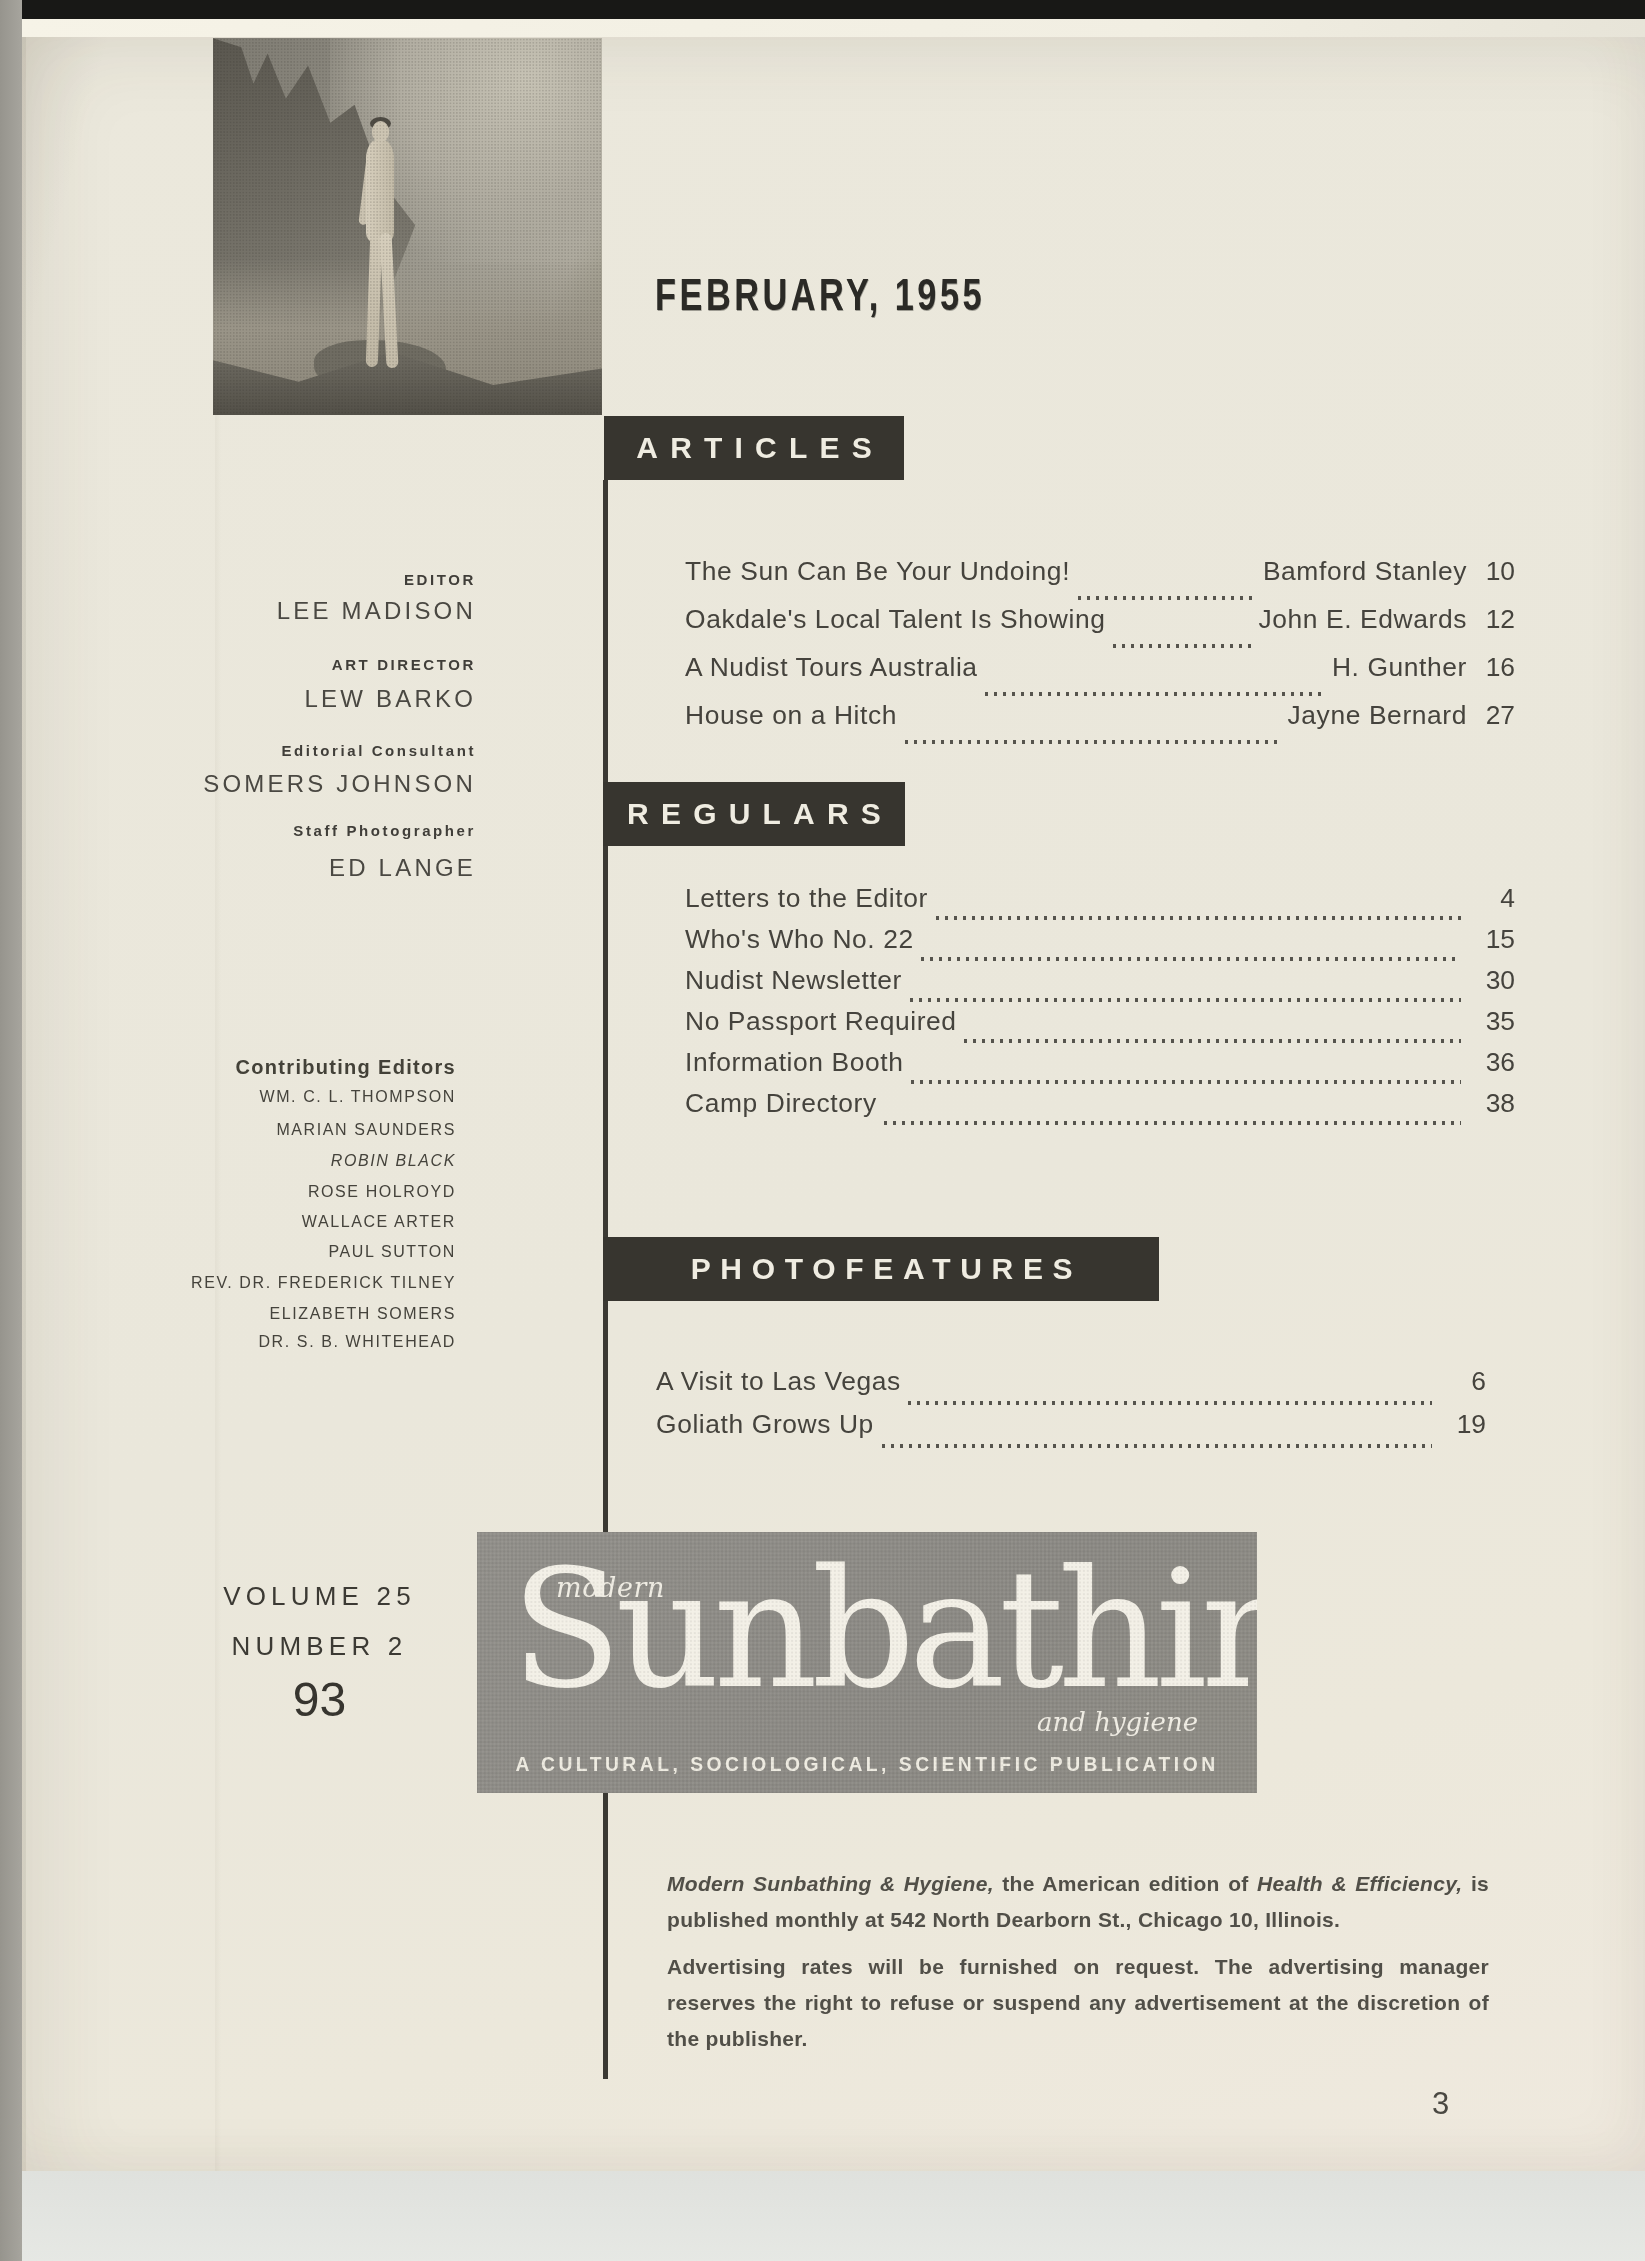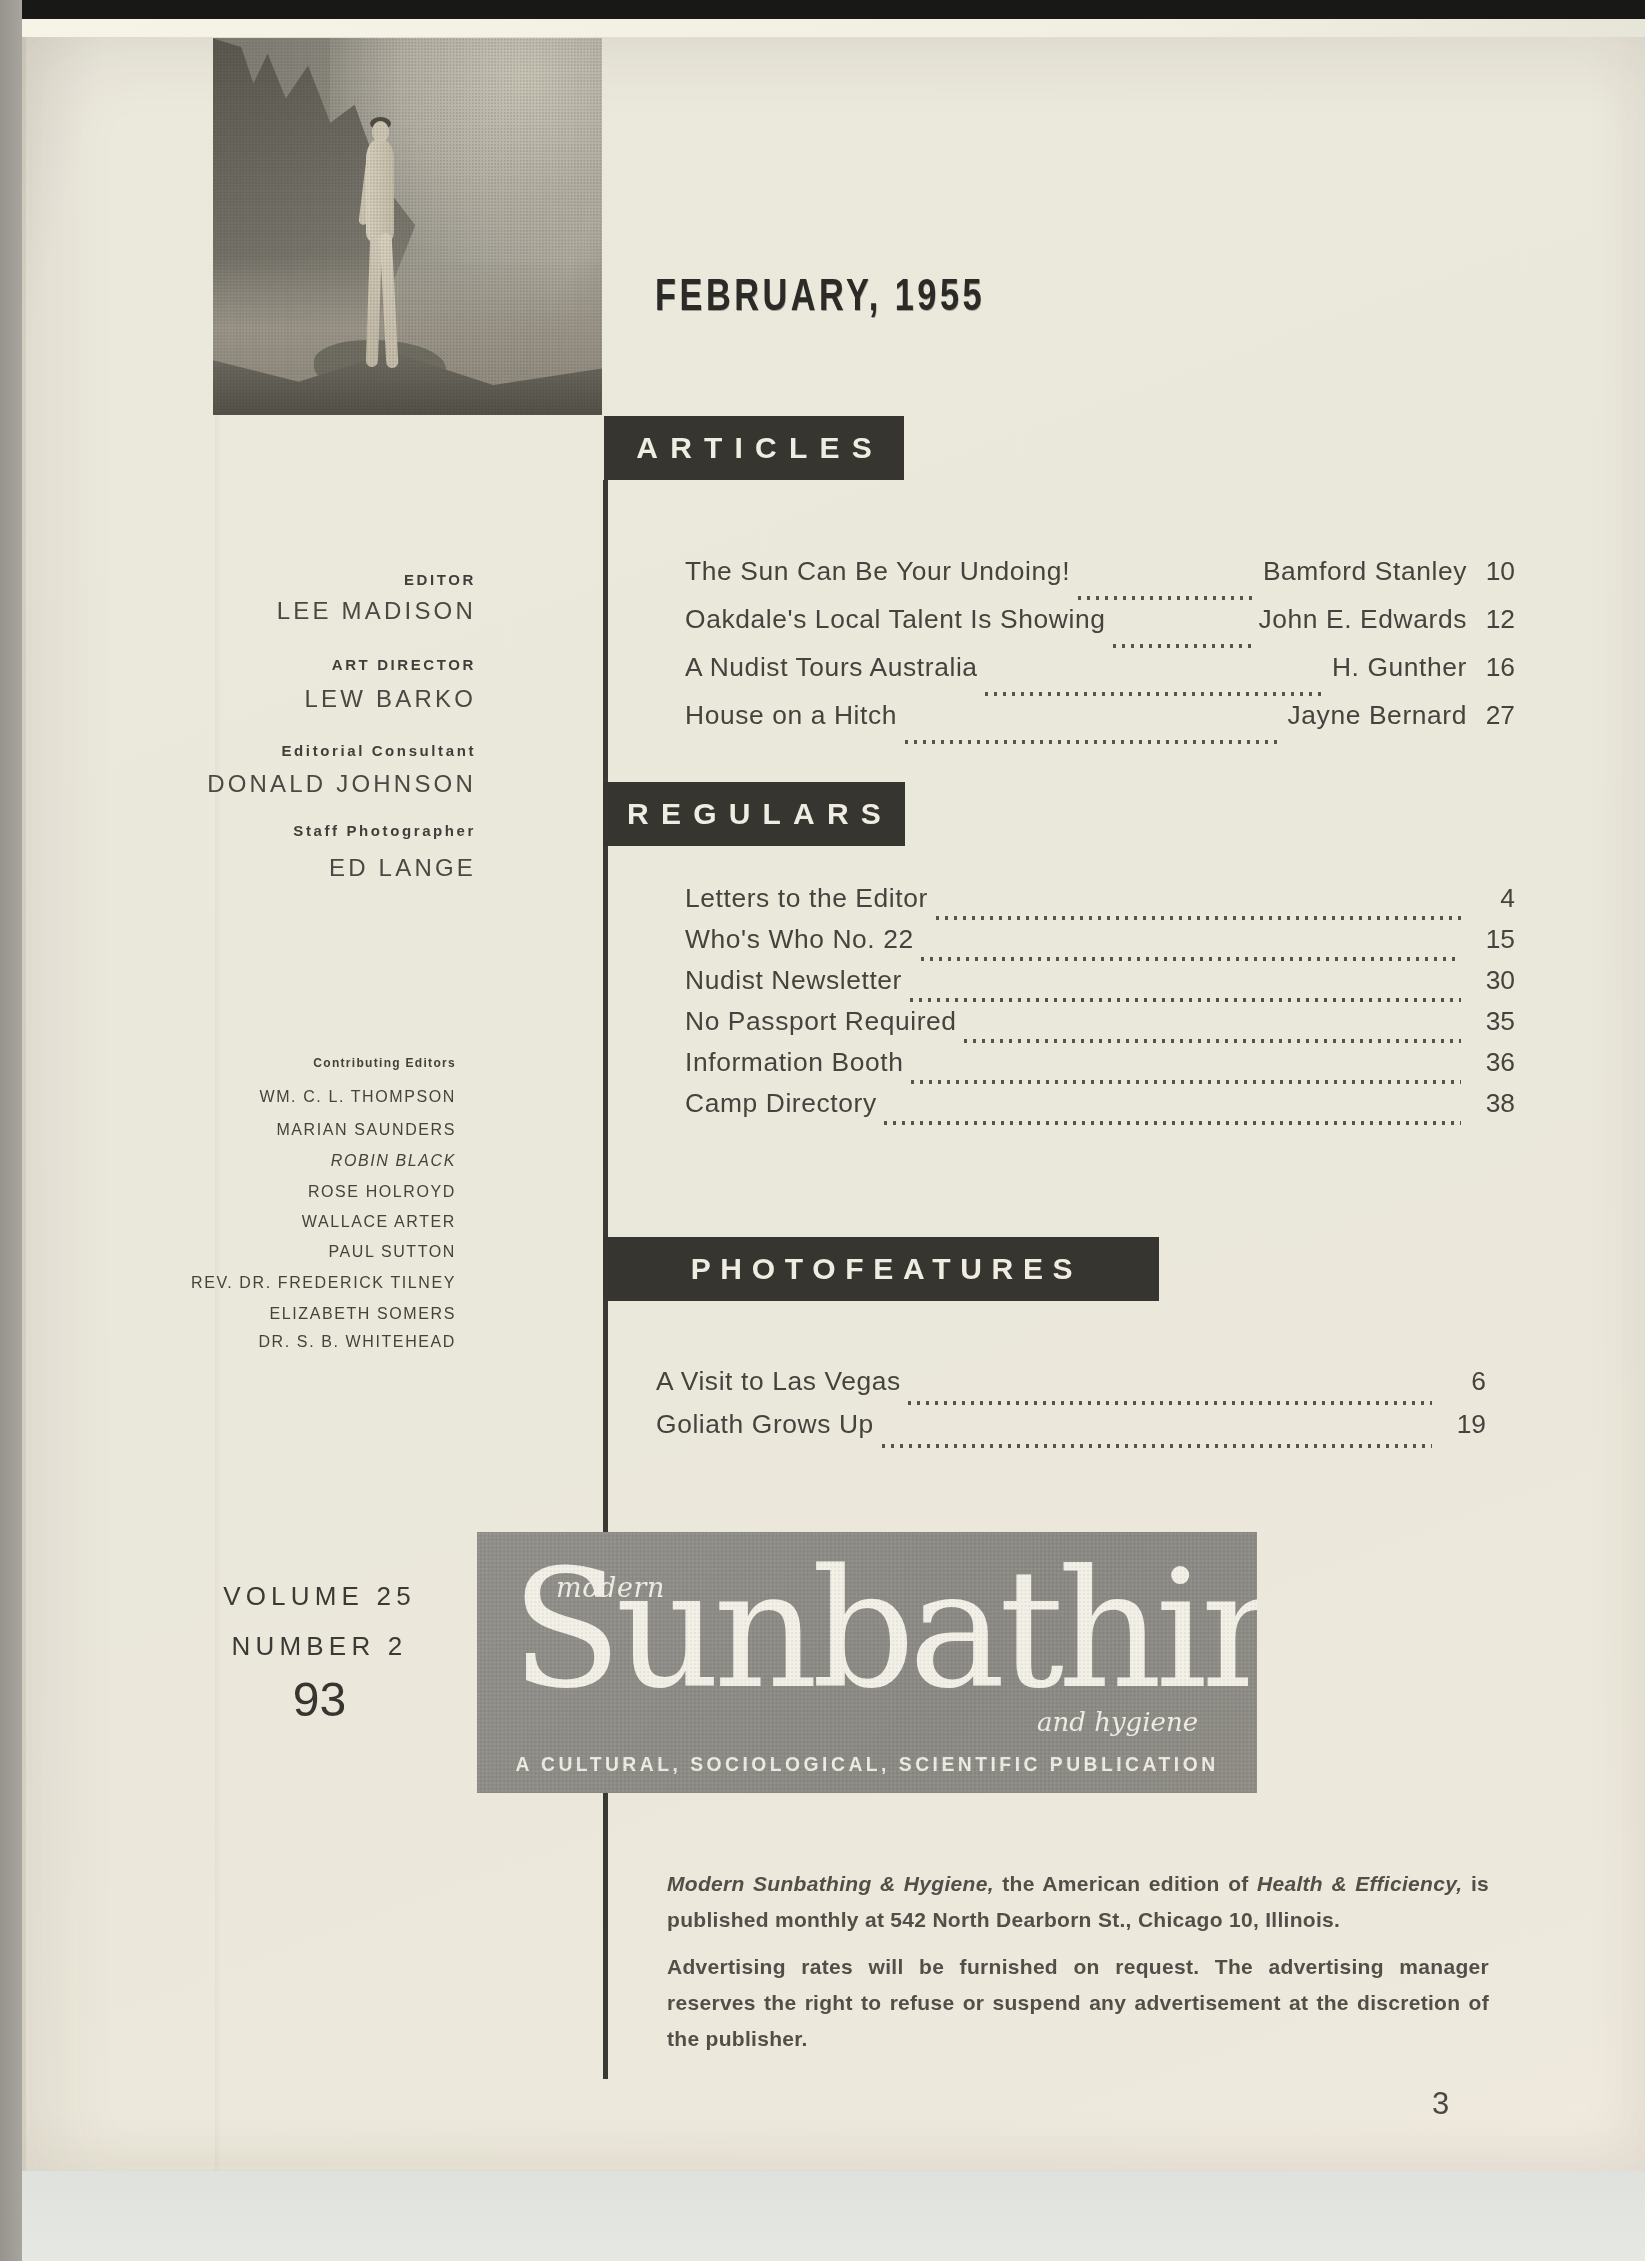--- a/index.html
+++ b/index.html
@@ -219,27 +219,27 @@
       <span class="toc-page">19</span>
     </div>
   </div>
 
   <div class="masthead">
     <div class="mh mh-label" style="top:535px;">EDITOR</div>
     <div class="mh mh-name" style="top:562px;">LEE MADISON</div>
     <div class="mh mh-label" style="top:620px;">ART DIRECTOR</div>
     <div class="mh mh-name" style="top:650px;">LEW BARKO</div>
     <div class="mh mh-label" style="top:706px;">Editorial Consultant</div>
-    <div class="mh mh-name" style="top:735px;">DONALD JOHNSON</div>
+    <div class="mh mh-name" style="top:735px;">SOMERS JOHNSON</div>
     <div class="mh mh-label" style="top:786px;">Staff Photographer</div>
     <div class="mh mh-name" style="top:819px;">ED LANGE</div>
   </div>
 
   <div class="contrib">
-    <div class="mh mh-label" style="top:1020px;font-size:12px;">Contributing Editors</div>
+    <div class="mh mh-label" style="top:1020px;font-size:20px;">Contributing Editors</div>
     <div class="contrib-name" style="top:1052px;">WM. C. L. THOMPSON</div>
     <div class="contrib-name" style="top:1085px;">MARIAN SAUNDERS</div>
     <div class="contrib-name" style="top:1116px;font-style:italic;">ROBIN BLACK</div>
     <div class="contrib-name" style="top:1147px;">ROSE HOLROYD</div>
     <div class="contrib-name" style="top:1177px;">WALLACE ARTER</div>
     <div class="contrib-name" style="top:1207px;">PAUL SUTTON</div>
     <div class="contrib-name" style="top:1238px;">REV. DR. FREDERICK TILNEY</div>
     <div class="contrib-name" style="top:1269px;">ELIZABETH SOMERS</div>
     <div class="contrib-name" style="top:1297px;">DR. S. B. WHITEHEAD</div>
   </div>

